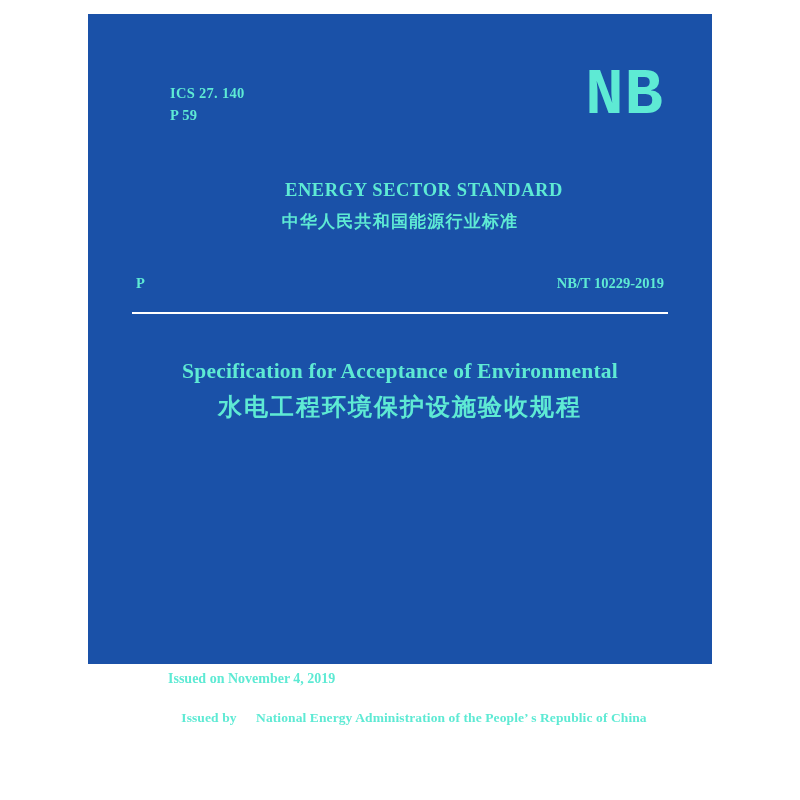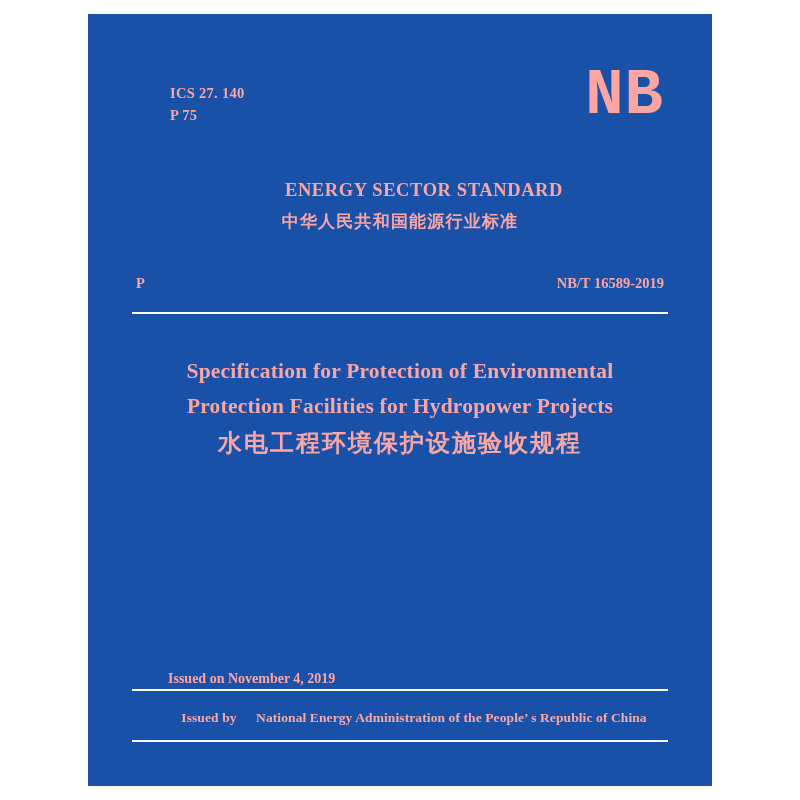--- a/index.html
+++ b/index.html
@@ -17,23 +17,23 @@
     width: 800px;
     height: 800px;
     background: #ffffff;
     overflow: hidden;
   }
   .cover {
     position: absolute;
     left: 88px;
     top: 14px;
     width: 624px;
-    height: 772px;
+    height: 650px;
     background: #1a51a8;
-    color: #fca5a5;
+    color: #5eead4;
   }
   
   .ics-block {
     position: absolute;
     left: 82px;
     top: 68px;
     font-weight: bold;
     font-size: 14.5px;
     line-height: 1.55;
     letter-spacing: 0.3px;
@@ -142,40 +142,39 @@
   }
 </style>
 </head>
 <body>
 
 <div class="page">
   <div class="cover">
 
     <div class="ics-block">
       <div>ICS 27. 140</div>
-      <div>P 75</div>
+      <div>P 59</div>
     </div>
 
     <div class="nb-logo">NB</div>
 
     <div class="title-group">
       <div class="t-en1">ENERGY SECTOR STANDARD</div>
       <div class="t-cn">中华人民共和国能源行业标准</div>
     </div>
 
     <div class="code-row">
       <div>P</div>
-      <div>NB/T 16589-2019</div>
+      <div>NB/T 10229-2019</div>
     </div>
 
     <div class="rule rule-top"></div>
 
     <div class="main-title">
-      <div class="mt-line">Specification for Protection of Environmental</div>
-      <div class="mt-line">Protection Facilities for Hydropower Projects</div>
+      <div class="mt-line">Specification for Acceptance of Environmental</div>
       <div class="mt-cn">水电工程环境保护设施验收规程</div>
     </div>
 
     <div class="rule rule-bottom"></div>
 
     <div class="dates-row">
       <div>Issued on November 4, 2019</div>
     </div>
 
     <div class="rule rule-bottom2"></div>

